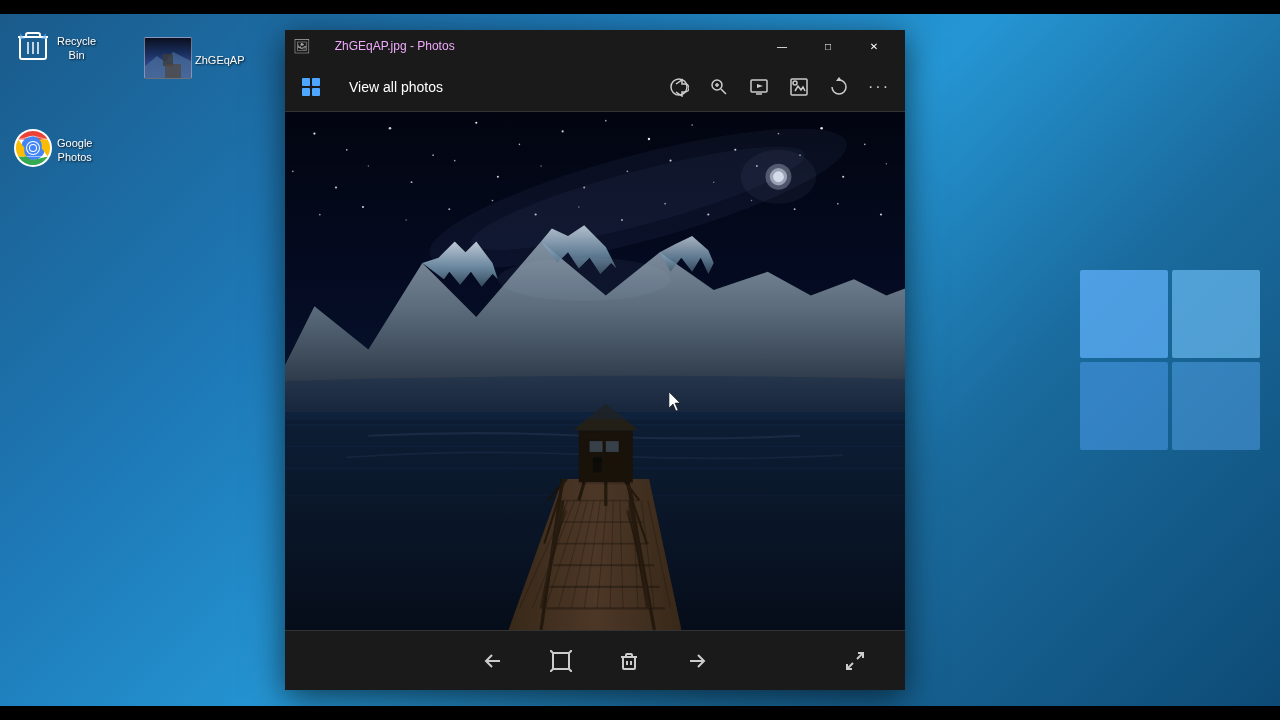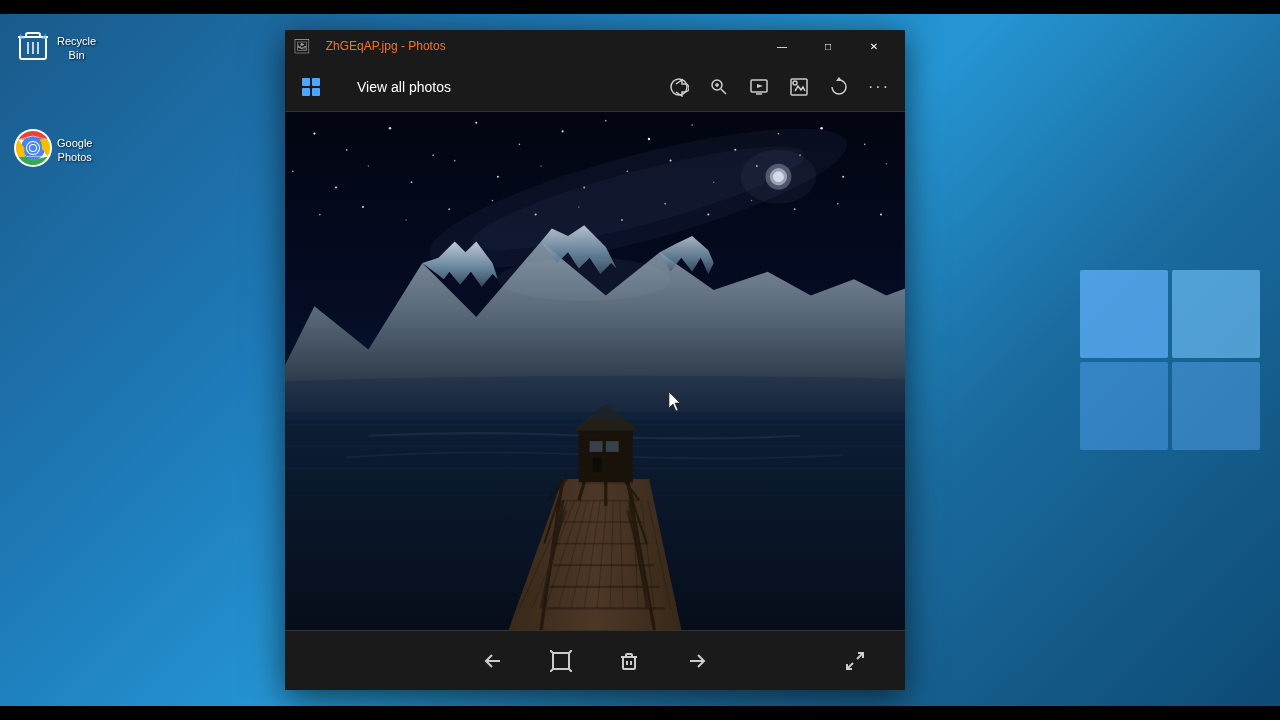--- a/index.html
+++ b/index.html
@@ -89,24 +89,24 @@
       height: 32px;
       background: #1a1a1a;
       display: flex;
       align-items: center;
       padding: 0 8px;
       border-bottom: none;
       flex-shrink: 0;
     }
 
     .window-title {
-      color: #f97316;
+      color: #f0abfc;
       font-size: 12px;
       flex: 1;
-      margin-left: 15px;
+      margin-left: 24px;
     }
 
     .window-controls {
       display: flex;
       gap: 0;
     }
 
     .win-ctrl {
       width: 46px;
       height: 32px;
@@ -124,21 +124,21 @@
       background: #1a1a1a;
       display: flex;
       align-items: center;
       padding: 0 8px;
       border-bottom: 1px solid #333;
       flex-shrink: 0;
     }
 
     .toolbar-left {
       display: flex;
-      gap: 20px;
+      gap: 12px;
       flex: 1;
     }
 
     .toolbar-icon-btn {
       width: 36px;
       height: 36px;
       display: flex;
       align-items: center;
       justify-content: center;
       cursor: pointer;
@@ -258,20 +258,32 @@
         <line x1="16" y1="17" x2="16" y2="29" stroke="white" stroke-width="1.5"></line>
         <line x1="21" y1="17" x2="21" y2="29" stroke="white" stroke-width="1.5"></line>
         <line x1="26" y1="17" x2="26" y2="29" stroke="white" stroke-width="1.5"></line>
         <path d="M8 8 L13 14 L8 14Z" fill="rgba(100,180,255,0.6)"></path>
         <path d="M34 8 L29 14 L34 14Z" fill="rgba(100,180,255,0.6)"></path>
       </svg>
     </div>
     <div class="icon-label">Recycle Bin</div>
   </div>
 
+  <div class="desktop-icon" style="top:30px; left:140px;">
+    <div class="icon-img">
+      <div style="width:56px;height:42px;border-radius:2px;overflow:hidden;border:1px solid rgba(255,255,255,0.4);background:linear-gradient(180deg,#0a0f20 0%,#1a3060 40%,#2a4080 60%,#3a5090 100%);position:relative;">
+        <svg width="56" height="42" viewBox="0 0 56 42" style="position:absolute;top:0;left:0;">
+          <polygon points="0,28 12,18 20,24 28,14 56,28 56,42 0,42" fill="rgba(80,120,160,0.6)"></polygon>
+          <rect x="18" y="16" width="10" height="12" fill="rgba(60,60,60,0.8)"></rect>
+          <rect x="20" y="26" width="16" height="16" rx="1" fill="rgba(80,70,60,0.7)"></rect>
+        </svg>
+      </div>
+    </div>
+    <div class="icon-label">ZhGEqAP</div>
+  </div>
 
   <div class="desktop-icon" style="top:120px; left:8px;">
     <div class="icon-img">
       <svg width="42" height="42" viewBox="0 0 42 42">
         <circle cx="21" cy="21" r="19" fill="white"></circle>
         <circle cx="21" cy="21" r="12" fill="#4285f4"></circle>
 
         <path d="M21 4 A17 17 0 0 1 35.7 12.5 L27.3 12.5 A9 9 0 0 0 21 9Z" fill="#ea4335"></path>
         <path d="M35.7 12.5 A17 17 0 0 1 35.7 29.5 L29.5 21 A9 9 0 0 0 27.3 12.5Z" fill="#fbbc05"></path>
         <path d="M35.7 29.5 A17 17 0 0 1 6.3 29.5 L14.7 29.5 A9 9 0 0 0 21 33Z" fill="#34a853"></path>

